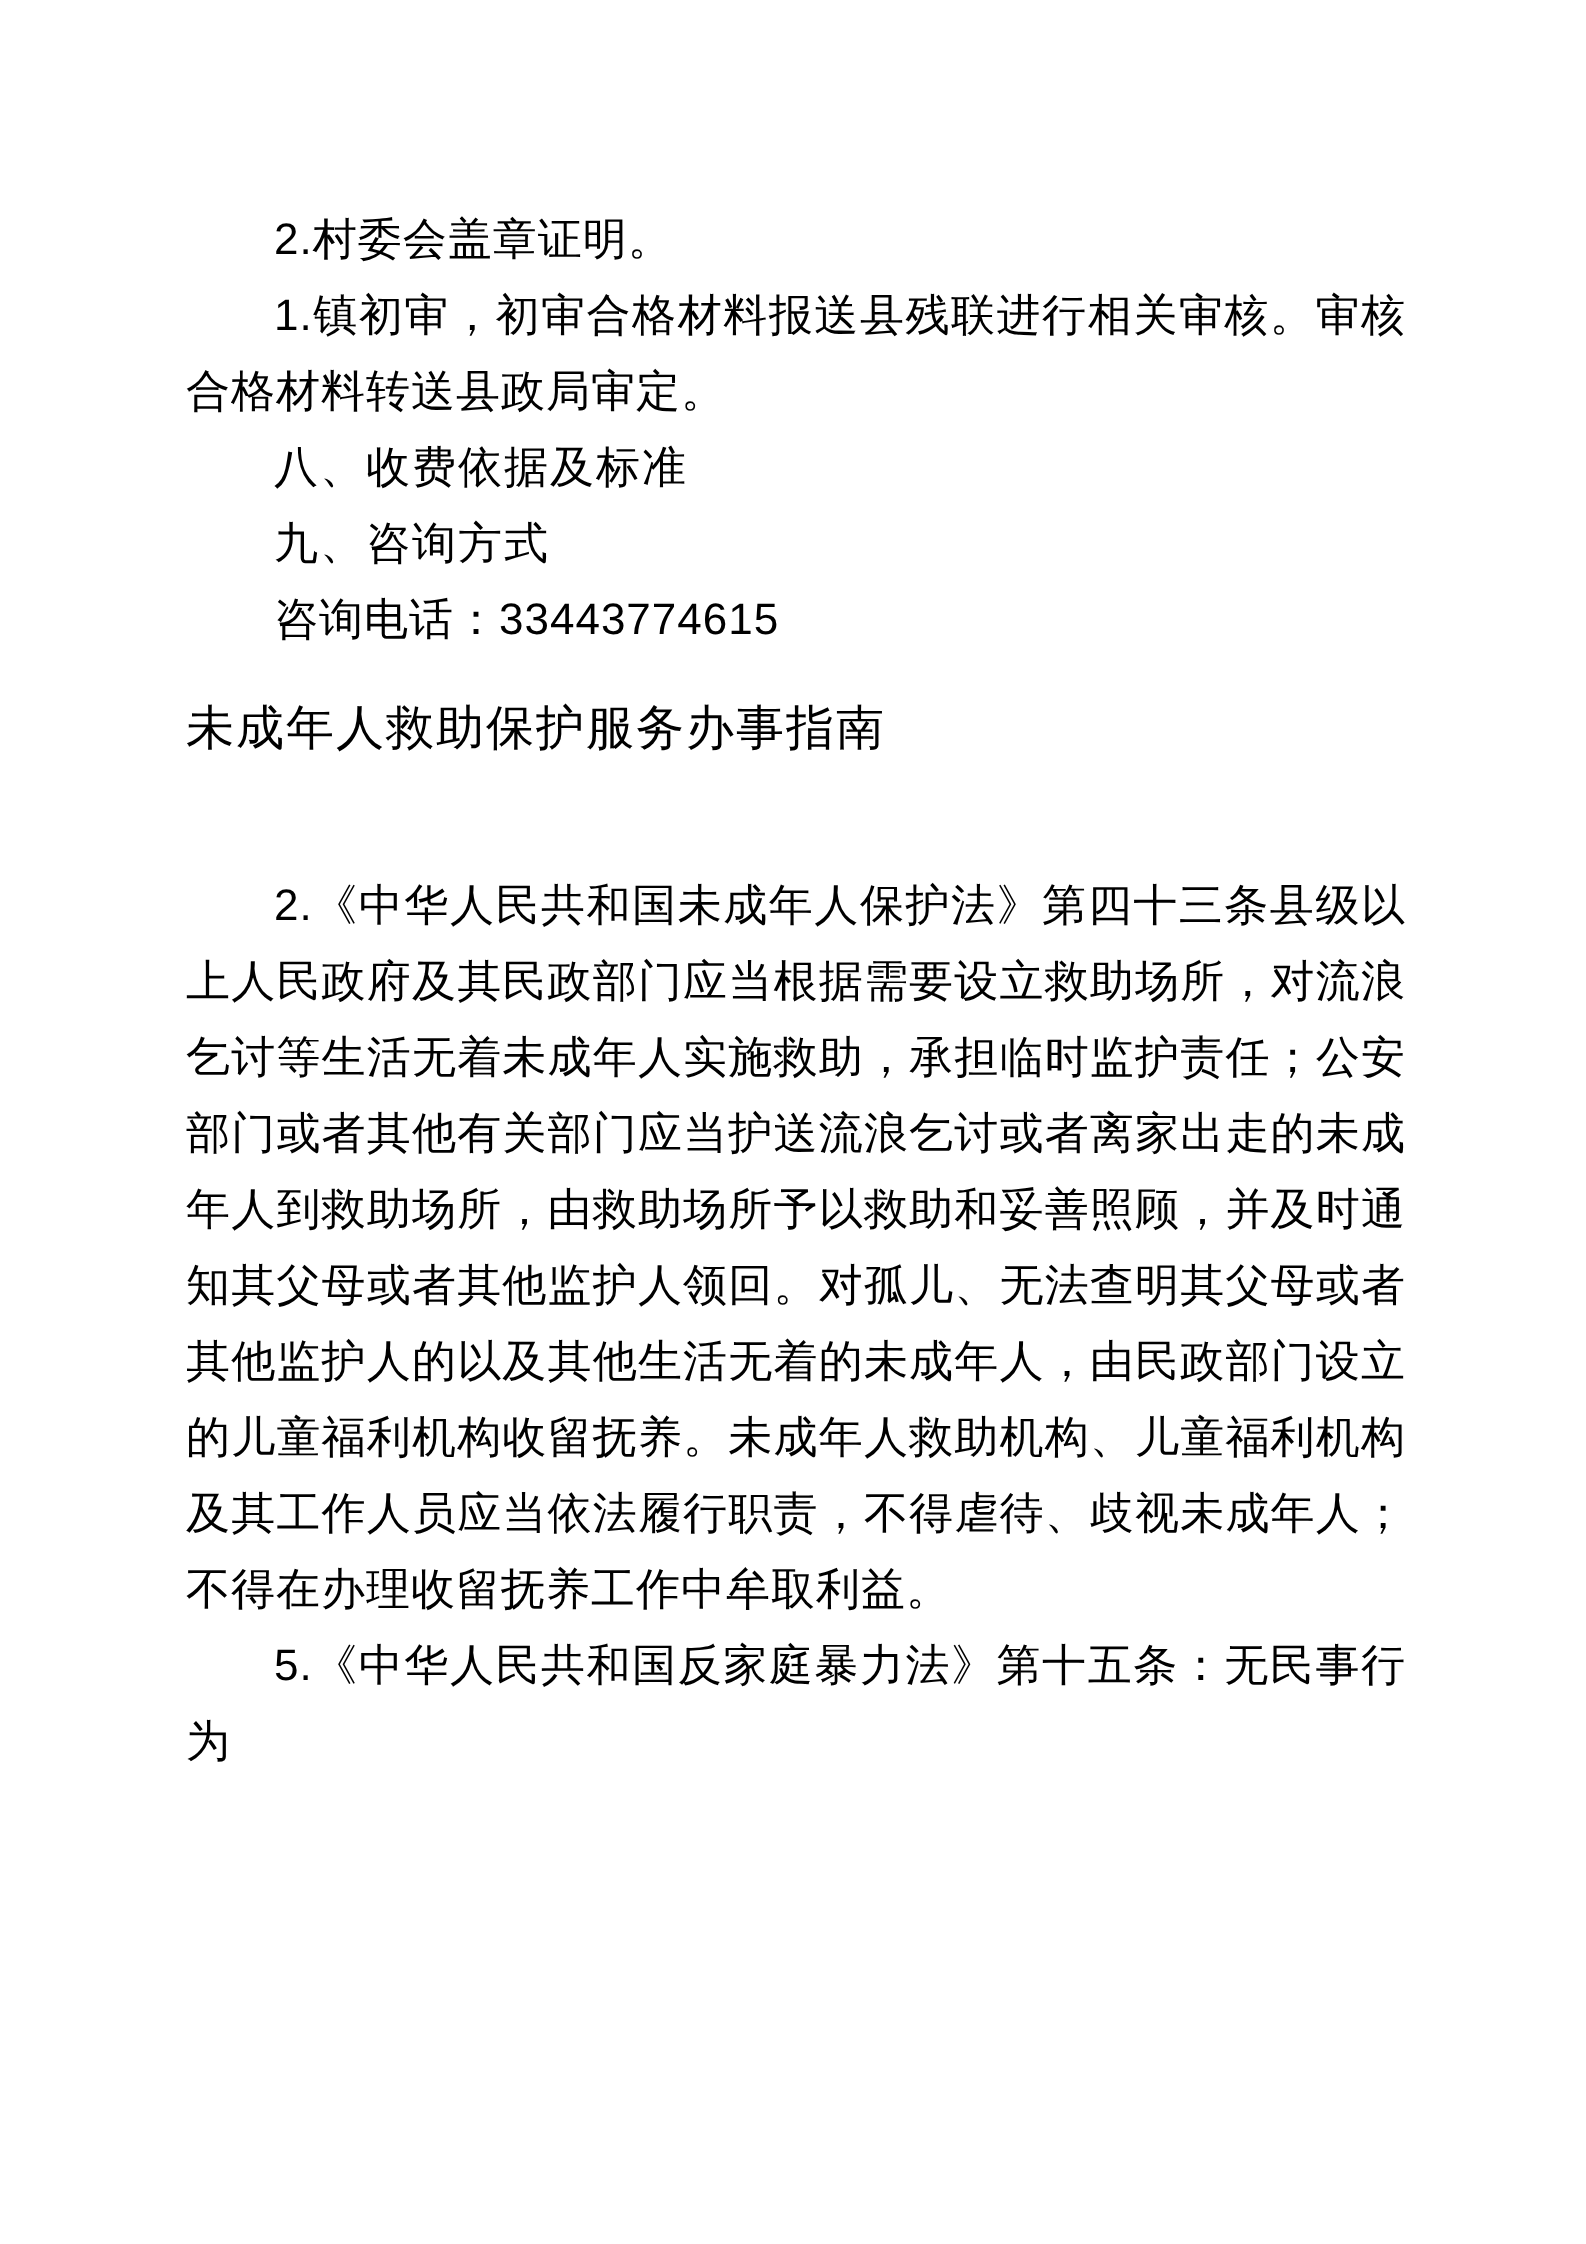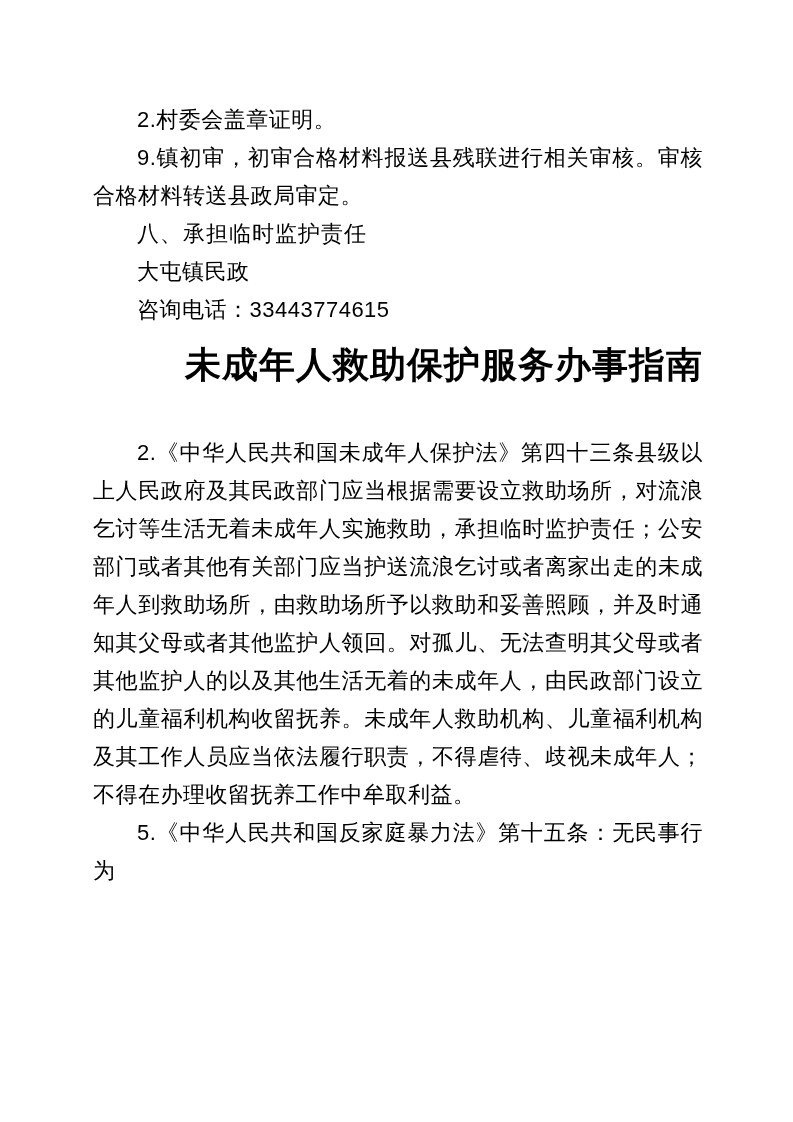--- a/index.html
+++ b/index.html
@@ -28,44 +28,44 @@
     text-align: justify;
     text-indent: 2em;
     letter-spacing: 0.5px;
     word-break: break-all;
   }
   .heading {
     letter-spacing: 1px;
   }
   .doc-title {
     margin: 12px 0 45px 0;
-    font-size: 36px;
+    font-size: 24px;
     line-height: 48px;
-    font-weight: 700;
-    text-align: right;
+    font-weight: 400;
+    text-align: left;
     text-indent: 0;
     letter-spacing: 1px;
   }
 </style>
 </head>
 <body>
 
 <div class="page">
 
   <p class="para">2.村委会盖章证明。</p>
 
-  <p class="para">9.镇初审，初审合格材料报送县残联进行相关审核。审核合格材料转送县政局审定。</p>
+  <p class="para">1.镇初审，初审合格材料报送县残联进行相关审核。审核合格材料转送县政局审定。</p>
 
 
 
-  <p class="heading">八、承担临时监护责任</p>
+  <p class="heading">八、收费依据及标准</p>
 
 
+  <p class="heading">九、咨询方式</p>
 
-  <p class="para">大屯镇民政</p>
 
   <p class="para">咨询电话：33443774615</p>
 
   <h1 class="doc-title">未成年人救助保护服务办事指南</h1>
 
 
   <p class="para">2.《中华人民共和国未成年人保护法》第四十三条县级以上人民政府及其民政部门应当根据需要设立救助场所，对流浪乞讨等生活无着未成年人实施救助，承担临时监护责任；公安部门或者其他有关部门应当护送流浪乞讨或者离家出走的未成年人到救助场所，由救助场所予以救助和妥善照顾，并及时通知其父母或者其他监护人领回。对孤儿、无法查明其父母或者其他监护人的以及其他生活无着的未成年人，由民政部门设立的儿童福利机构收留抚养。未成年人救助机构、儿童福利机构及其工作人员应当依法履行职责，不得虐待、歧视未成年人；不得在办理收留抚养工作中牟取利益。</p>
 
   <p class="para">5.《中华人民共和国反家庭暴力法》第十五条：无民事行为</p>
 

